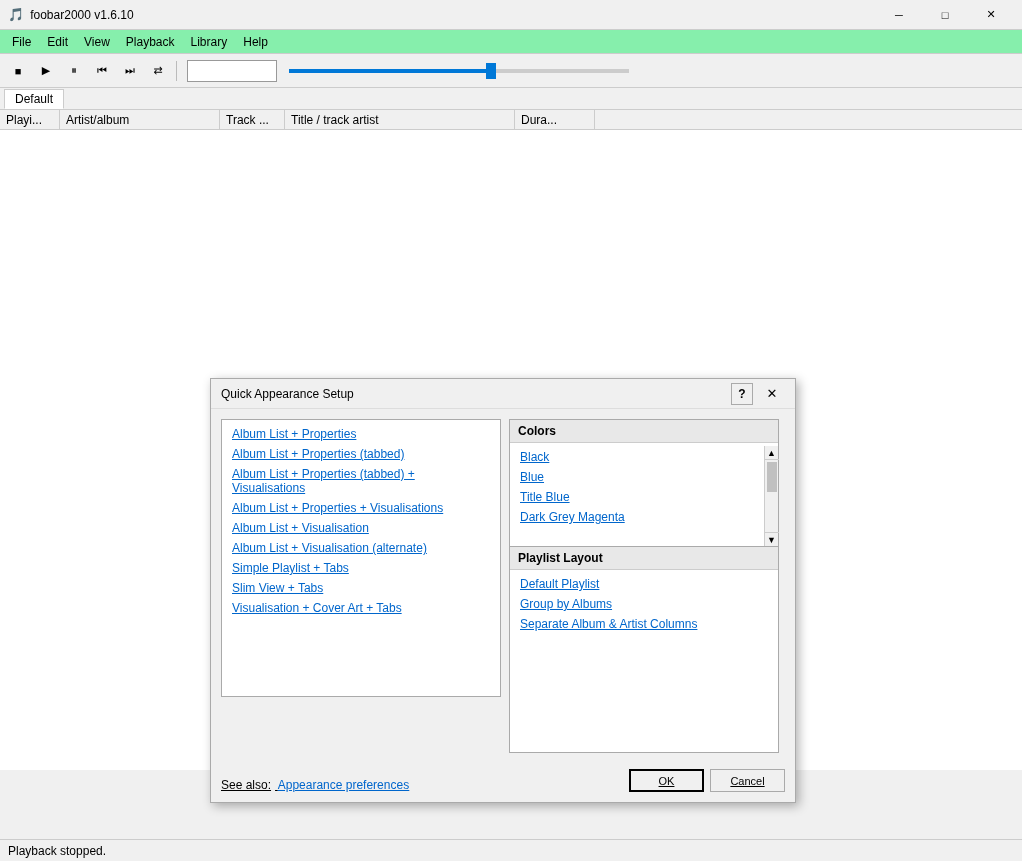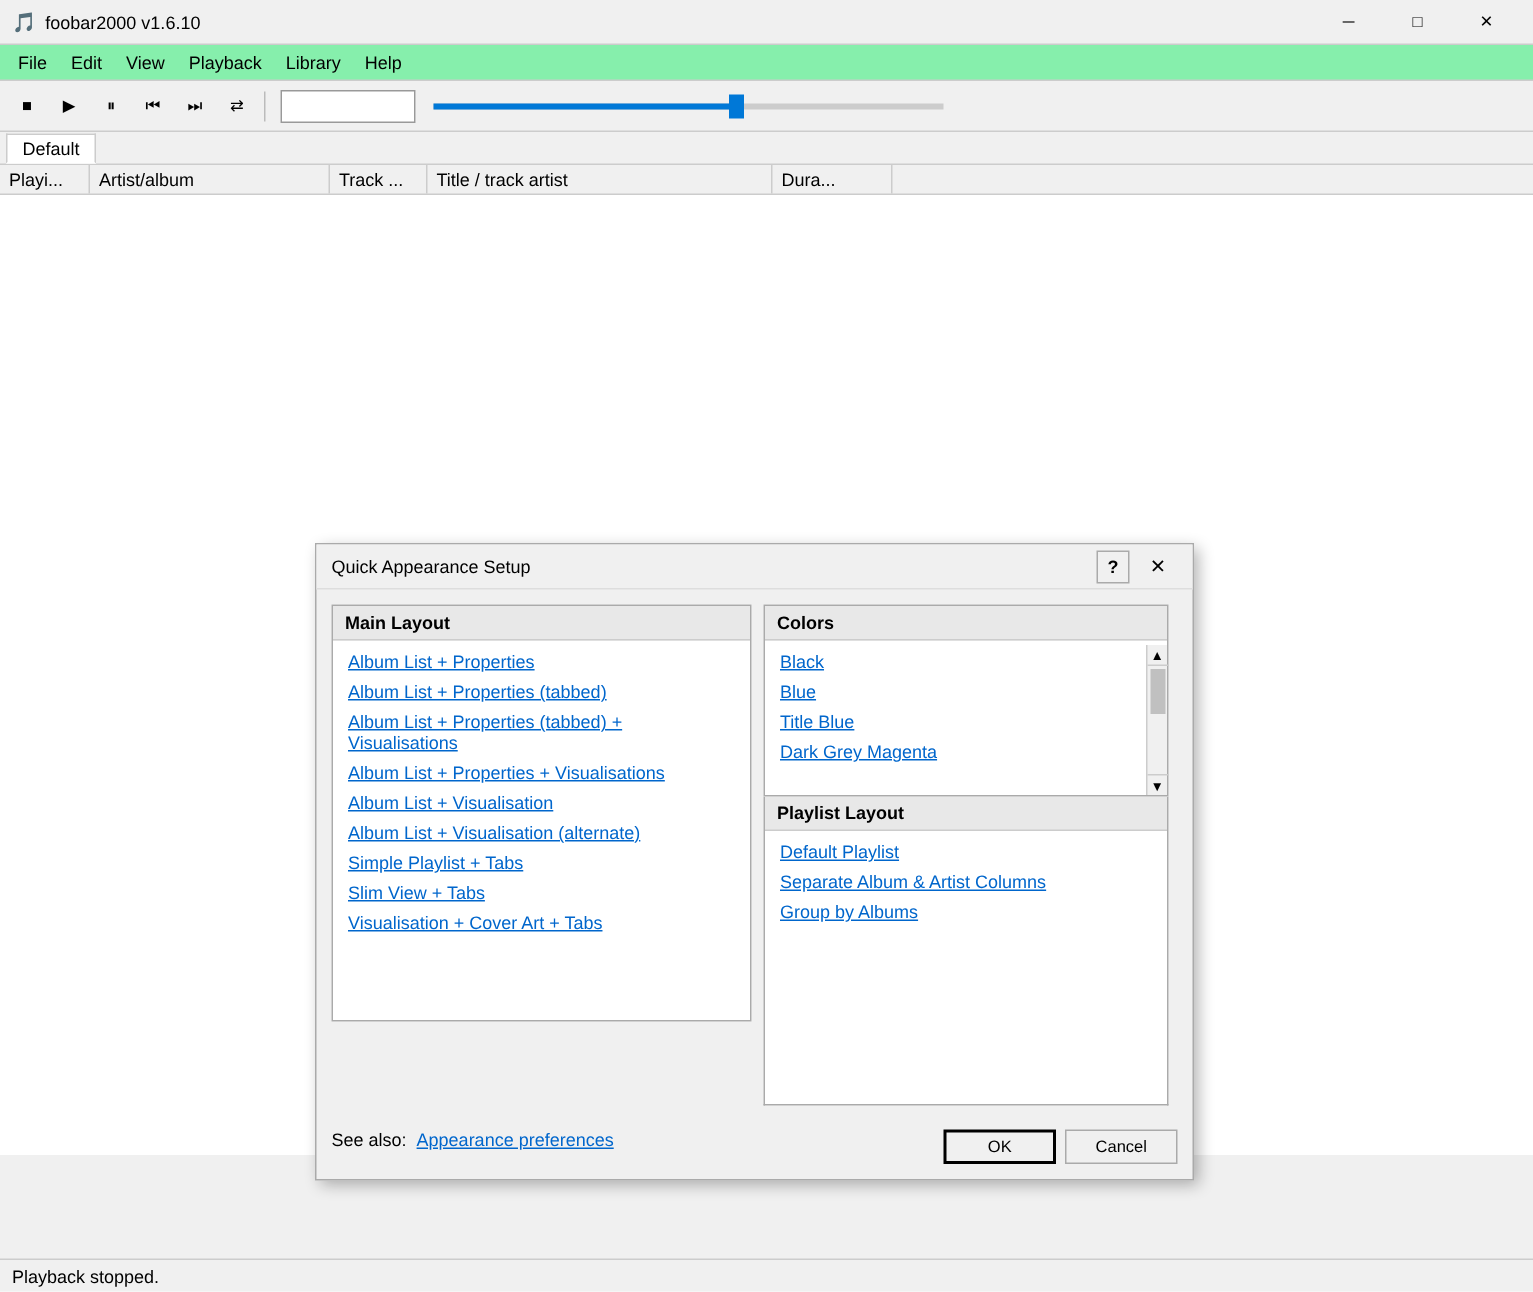--- a/index.html
+++ b/index.html
@@ -171,21 +171,21 @@
       font-size: 12px;
     }
 
     
     #dialog {
       background: #f0f0f0;
       border: 1px solid #aaa;
       box-shadow: 3px 3px 10px rgba(0,0,0,0.3);
       width: 586px;
       position: absolute;
-      top: 232px;
+      top: 248px;
       left: 210px;
     }
     #dialog-titlebar {
       background: #f0f0f0;
       height: 30px;
       display: flex;
       align-items: center;
       padding: 0 10px;
       border-bottom: 1px solid #ddd;
       user-select: none;
@@ -281,21 +281,22 @@
       background: #fff;
       flex: 1;
     }
     .playlist-list {
       padding: 4px 0;
     }
 
     #dialog-footer {
       padding: 6px 10px 10px;
       display: flex;
-      align-items: flex-start;
+      align-items: flex-end;
+      text-decoration: underline;
     }
     .footer-link {
       font-size: 12px;
       color: #000;
     }
     .footer-link a {
       color: #0066cc;
       text-decoration: underline;
       cursor: pointer;
     }
@@ -380,21 +381,20 @@
 
     <div id="dialog-titlebar">
       <span id="dialog-title">Quick Appearance Setup</span>
       <button class="dialog-help-btn">?</button>
       <button class="dialog-btn">✕</button>
     </div>
 
     <div id="dialog-body">
 
       <div class="panel-left">
-        <div class="panel-header">Main Layout</div>
         <div class="panel-list">
           <div class="list-item">Album List + Properties</div>
           <div class="list-item">Album List + Properties (tabbed)</div>
           <div class="list-item">Album List + Properties (tabbed) + Visualisations</div>
           <div class="list-item">Album List + Properties + Visualisations</div>
           <div class="list-item">Album List + Visualisation</div>
           <div class="list-item">Album List + Visualisation (alternate)</div>
           <div class="list-item">Simple Playlist + Tabs</div>
           <div class="list-item">Slim View + Tabs</div>
           <div class="list-item">Visualisation + Cover Art + Tabs</div>
@@ -418,22 +418,22 @@
             <div style="width:10px;height:30px;background:#c0c0c0;margin:2px auto;cursor:pointer;"></div>
             <div style="flex:1;"></div>
             <div style="width:14px;height:14px;display:flex;align-items:center;justify-content:center;font-size:9px;cursor:pointer;border-top:1px solid #ccc;">▼</div>
           </div>
         </div>
 
         <div class="playlist-layout-panel">
           <div class="panel-header">Playlist Layout</div>
           <div class="playlist-list">
             <div class="list-item">Default Playlist</div>
+            <div class="list-item">Group by Albums</div>
             <div class="list-item">Separate Album &amp; Artist Columns</div>
-            <div class="list-item">Group by Albums</div>
           </div>
         </div>
 
       </div>
     </div>
 
     <div id="dialog-footer">
       <div class="footer-link">
         <span>See also:</span>
         <a>Appearance preferences</a>

